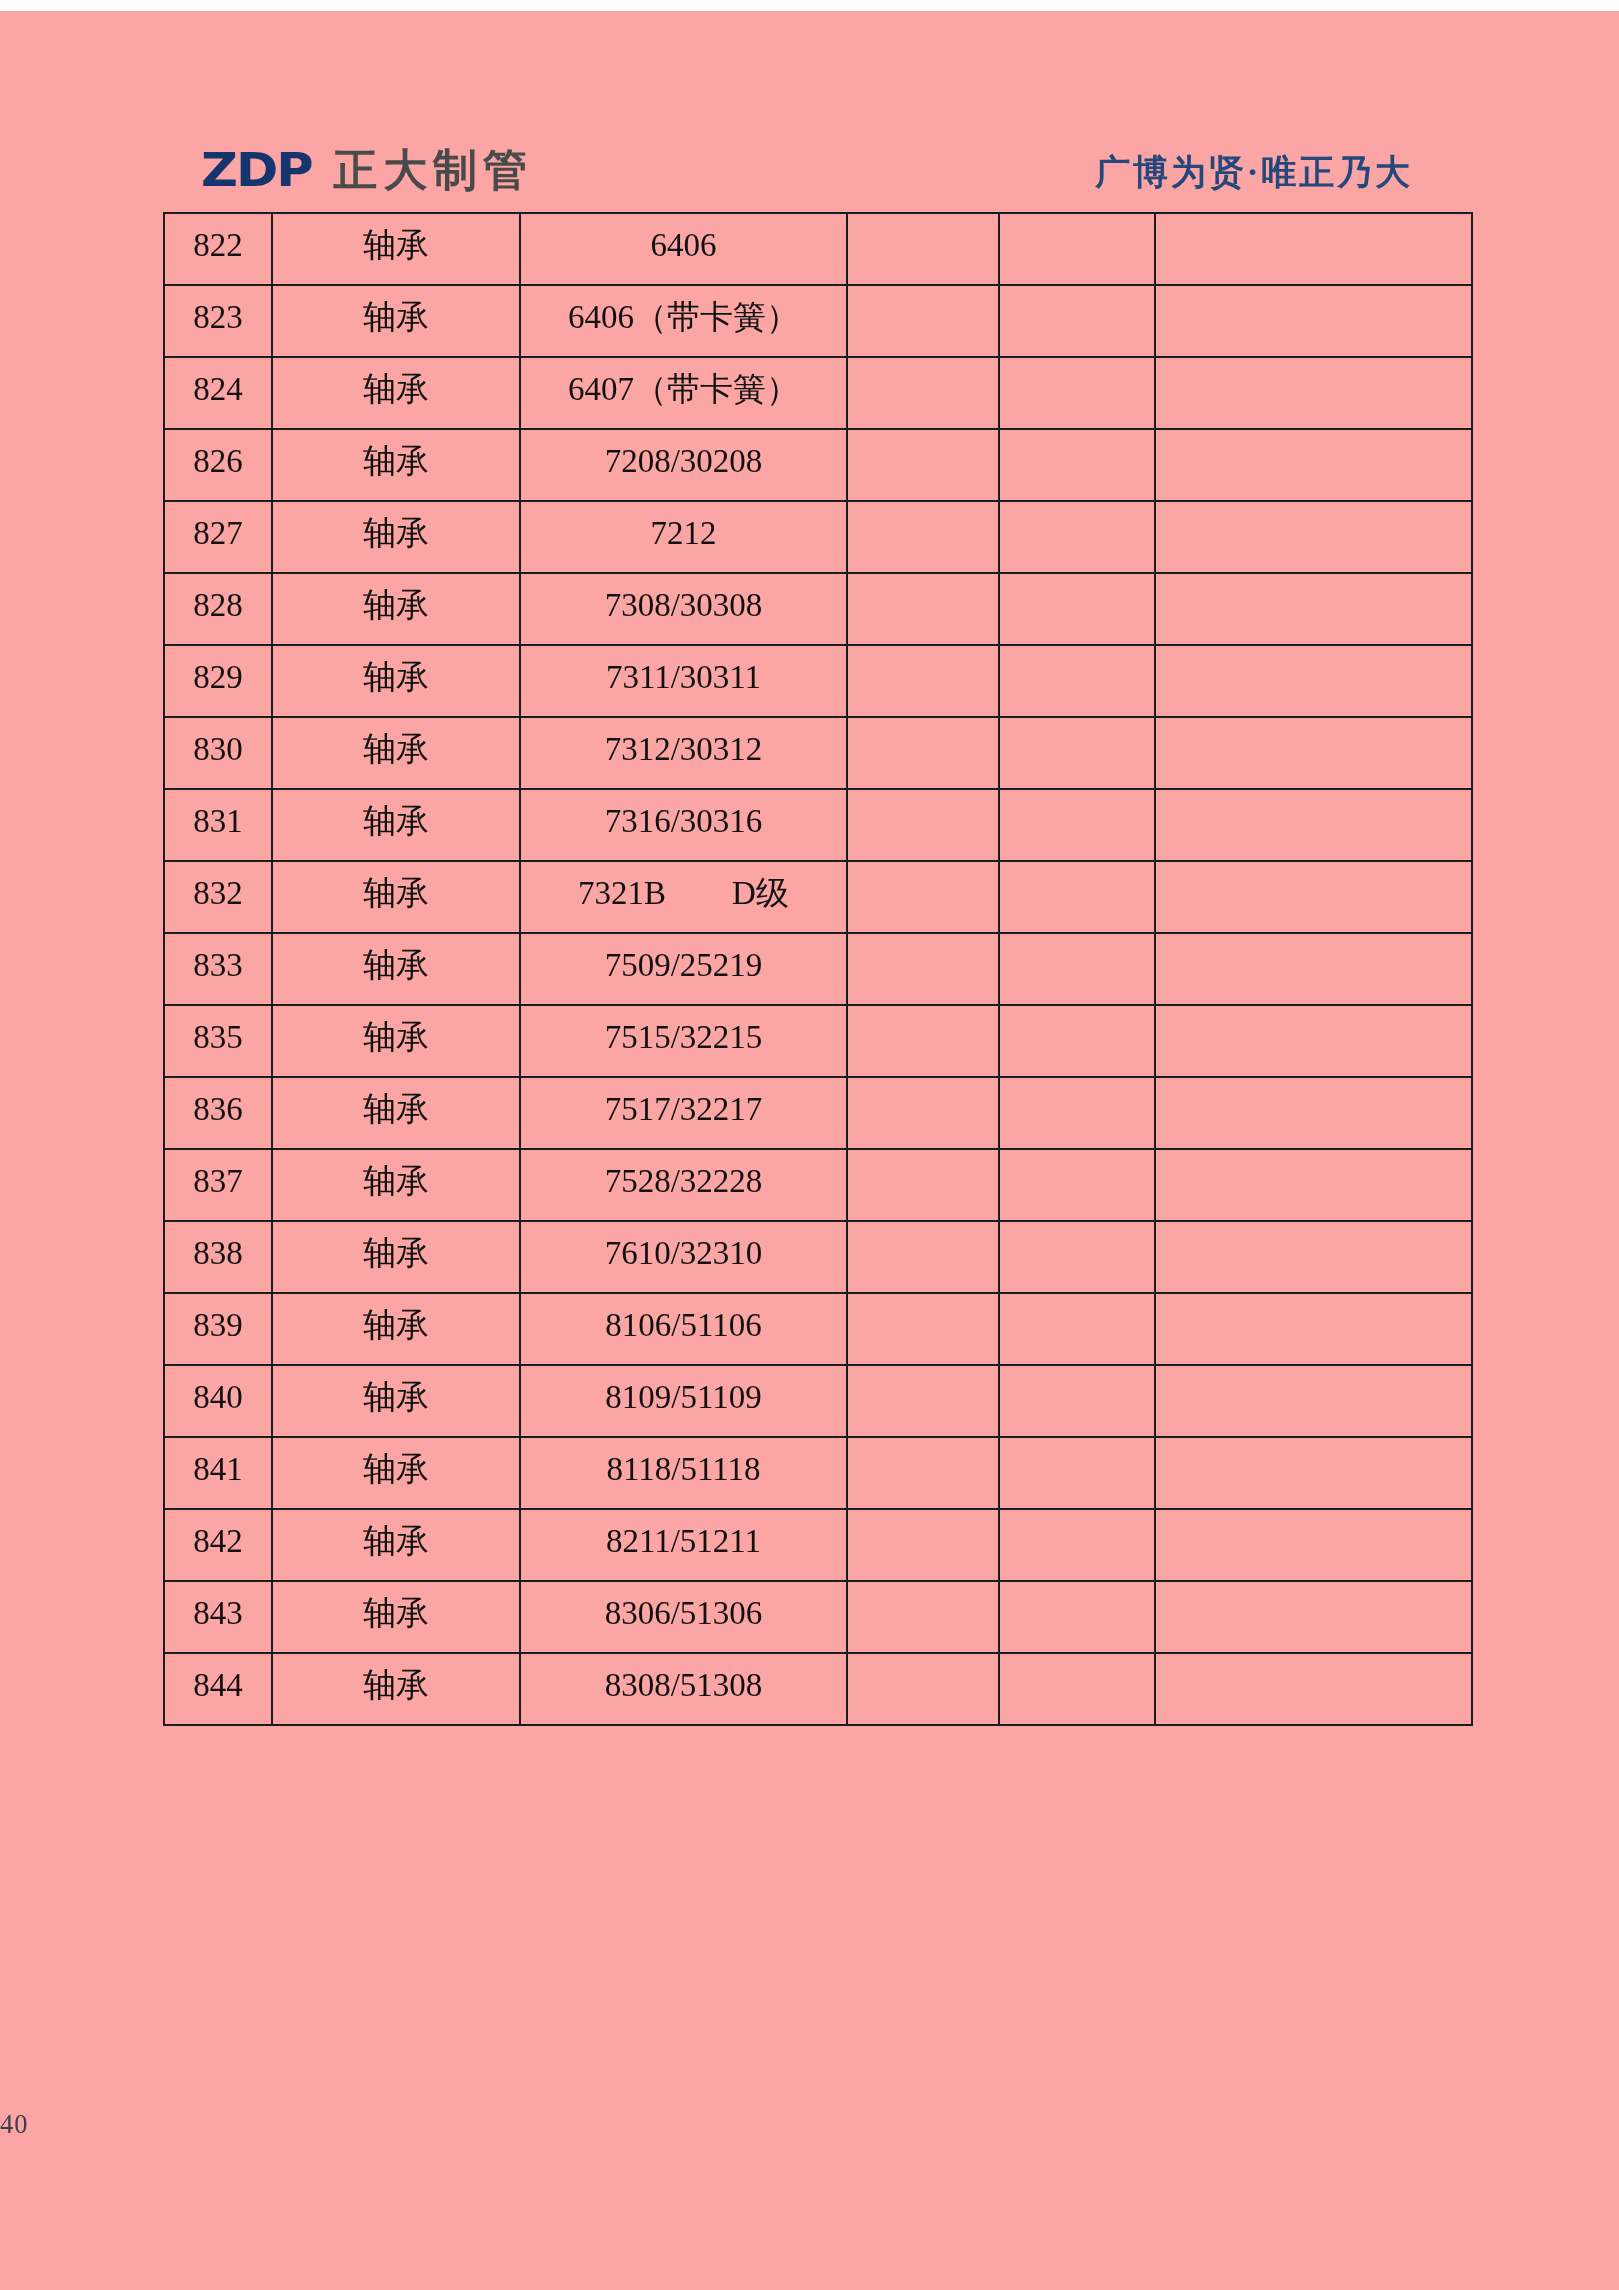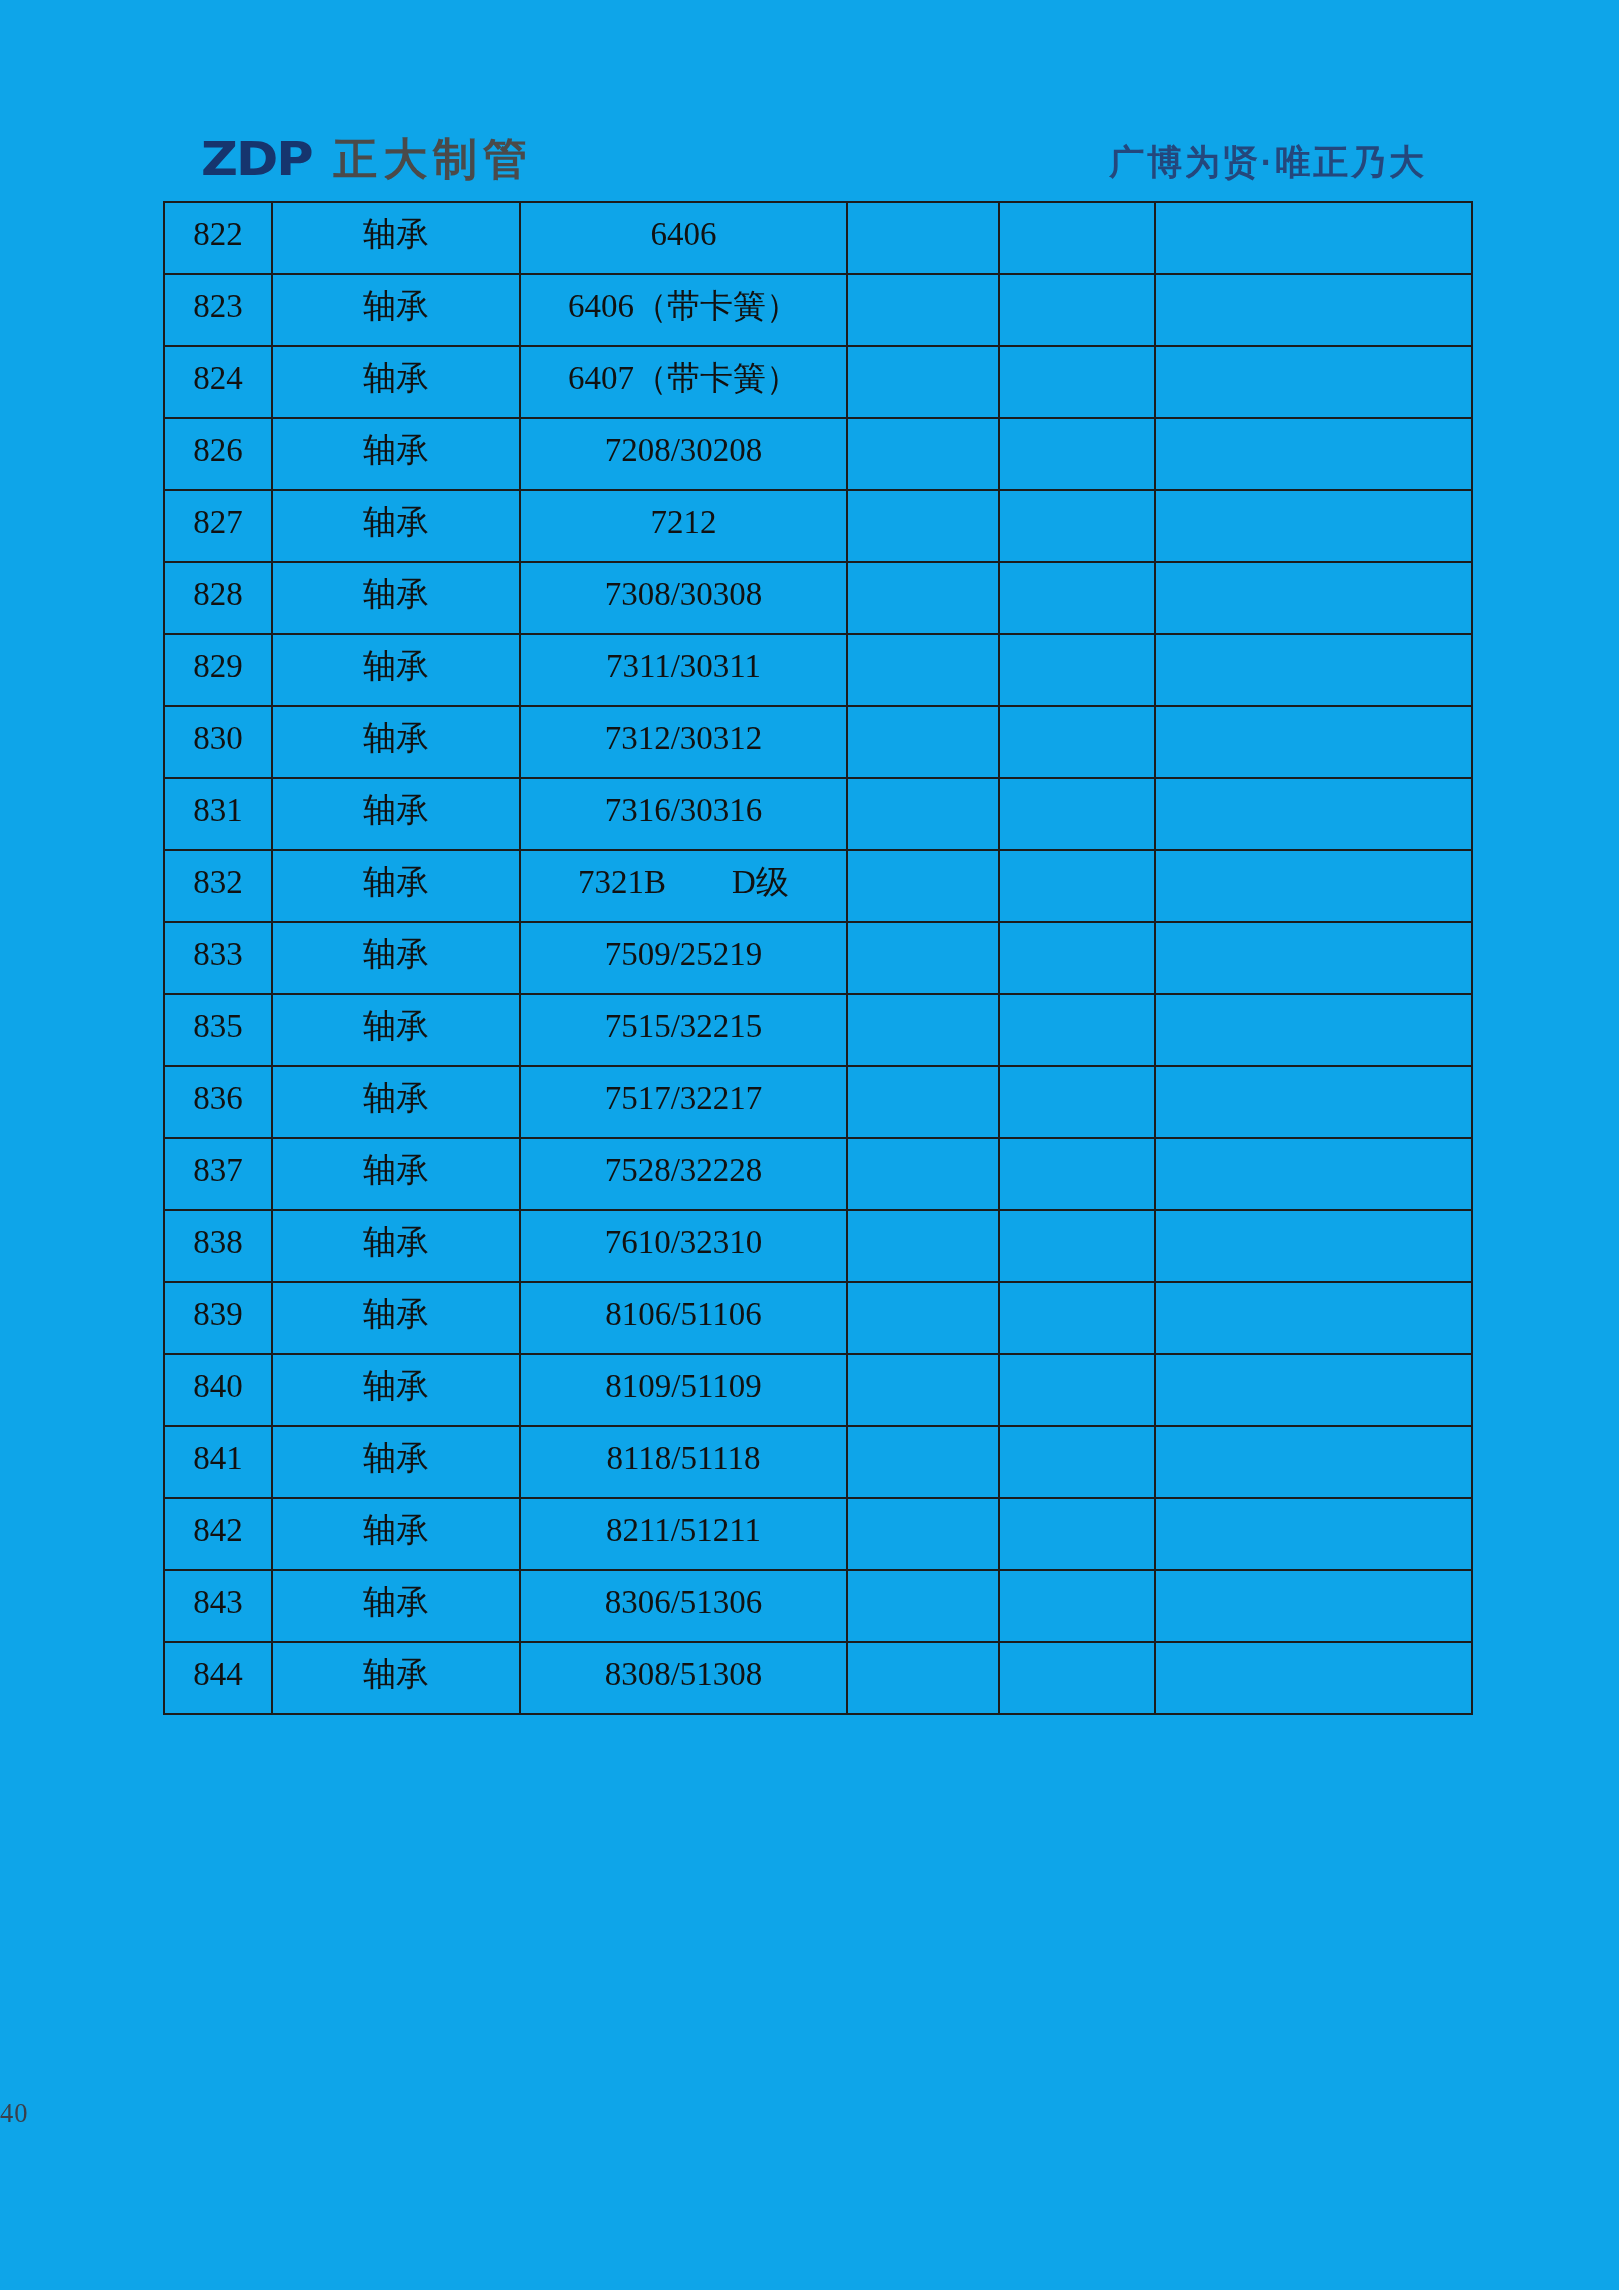--- a/index.html
+++ b/index.html
@@ -4,21 +4,21 @@
 <style>
   * { margin: 0; padding: 0; box-sizing: border-box; }
   html, body { width: 1619px; height: 2291px; }
   body {
     background: #ffffff;
     position: relative;
     font-family: "Liberation Serif", "DejaVu Serif", serif;
     color: #1a1a1a;
     overflow: hidden;
   }
-  .page { position: absolute; inset: 0; background: #0ea5e9; }
+  .page { position: absolute; inset: 0; background: #fca5a5; margin-top: 11px; }
 
   
   .header-logo {
     position: absolute;
     left: 201px;
     top: 131px;
     height: 55px;
     display: flex;
     align-items: center;
     white-space: nowrap;
@@ -37,22 +37,22 @@
     font-weight: 700;
     font-size: 44px;
     line-height: 1;
     color: #4a4a4a;
     margin-left: 21.6px;
     letter-spacing: 5.9px;
   }
   .header-slogan {
     position: absolute;
     top: 143px;
-    right: 192px;
-    font-family: Liberation Sans, sans-serif;
+    right: 206px;
+    font-family: Liberation Serif, serif;
     font-weight: 700;
     font-size: 35px;
     line-height: 1.1;
     color: #24477c;
     letter-spacing: 2.9px;
     white-space: nowrap;
   }
 
   
   table.parts {

